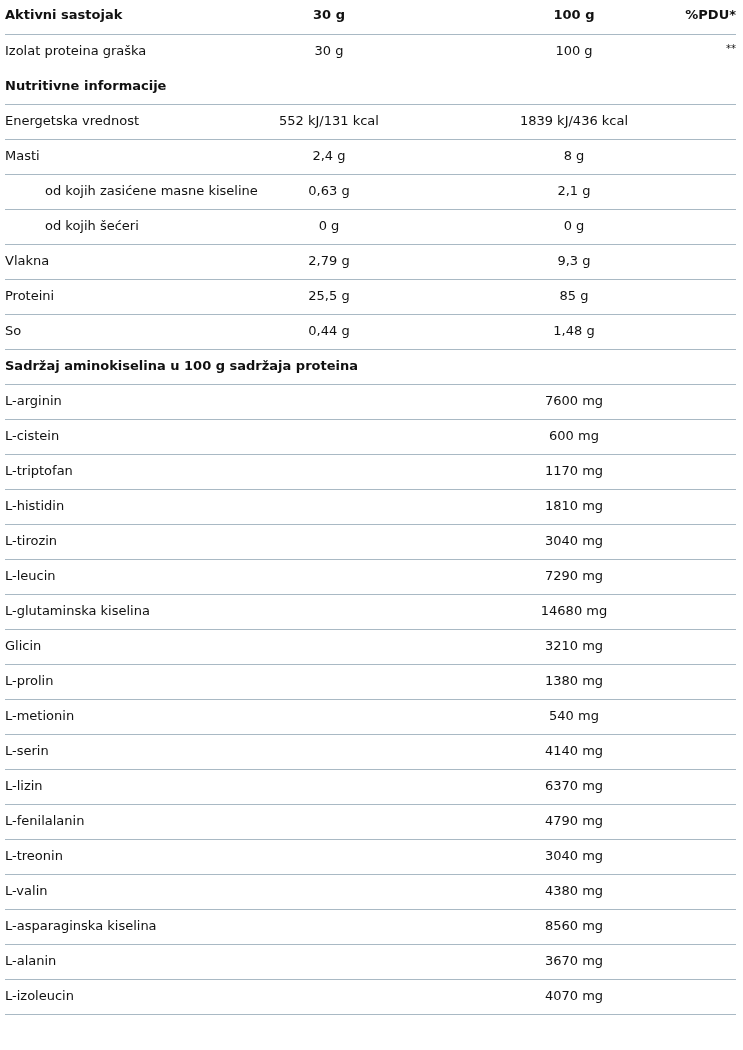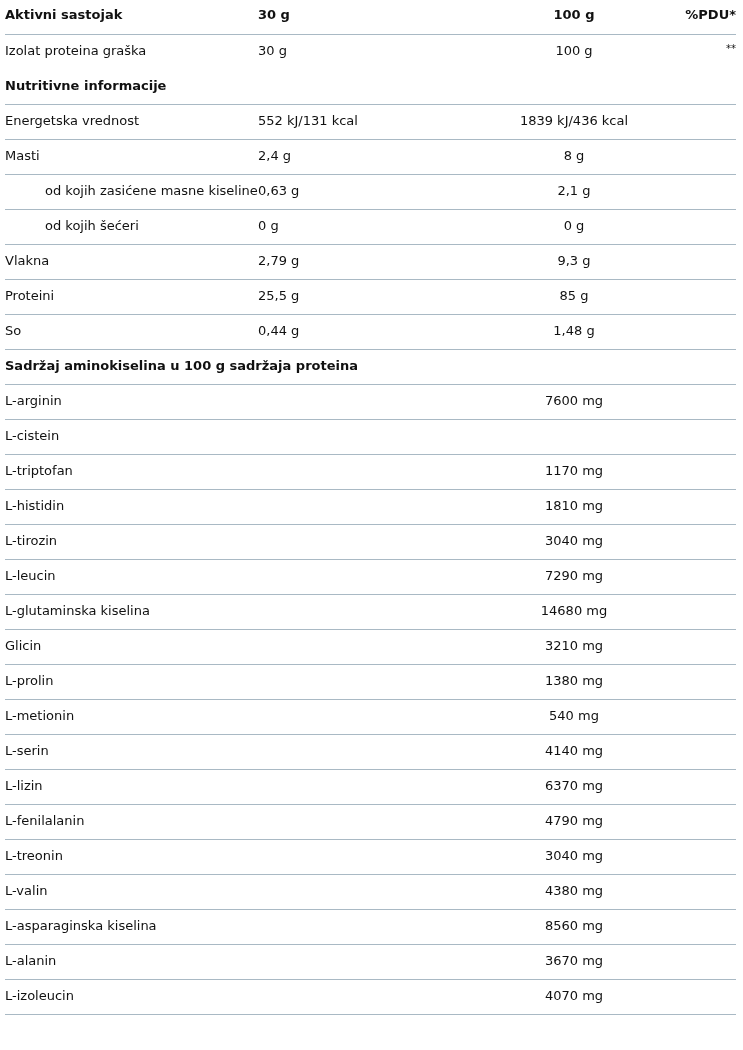--- a/index.html
+++ b/index.html
@@ -29,21 +29,21 @@
     .row.no-border { border-bottom: none; }
     .cell {
       position: absolute;
       top: 0;
       height: 34px;
       line-height: 32px;
       white-space: nowrap;
     }
     .c-name { left: 0; }
     .c-name.indent { left: 40px; }
-    .c-30 { left: 343px; width: 180px; margin-left: -90px; }
+    .c-30 { left: 324px; width: 180px; margin-left: -90px; text-align: center; }
     .c-100 { left: 569px; width: 200px; margin-left: -100px; text-align: center; }
     .c-pdu { right: 0; text-align: center; }
     .bold { font-weight: bold; }
     .header .cell { line-height: 30px; }
     .pdu-stars { font-size: 10px; line-height: 28px; }
   </style>
 </head>
 <body>
 
 <div class="table">
@@ -108,20 +108,21 @@
     <span class="cell c-name bold">Sadržaj aminokiselina u 100 g sadržaja proteina</span>
   </div>
 
   <div id="amino-rows">
       <div class="row">
         <span class="cell c-name">L-arginin</span>
         <span class="cell c-100">7600 mg</span>
       </div>
       <div class="row">
         <span class="cell c-name">L-cistein</span>
+        <span class="cell c-100">600 mg</span>
       </div>
       <div class="row">
         <span class="cell c-name">L-triptofan</span>
         <span class="cell c-100">1170 mg</span>
       </div>
       <div class="row">
         <span class="cell c-name">L-histidin</span>
         <span class="cell c-100">1810 mg</span>
       </div>
       <div class="row">

